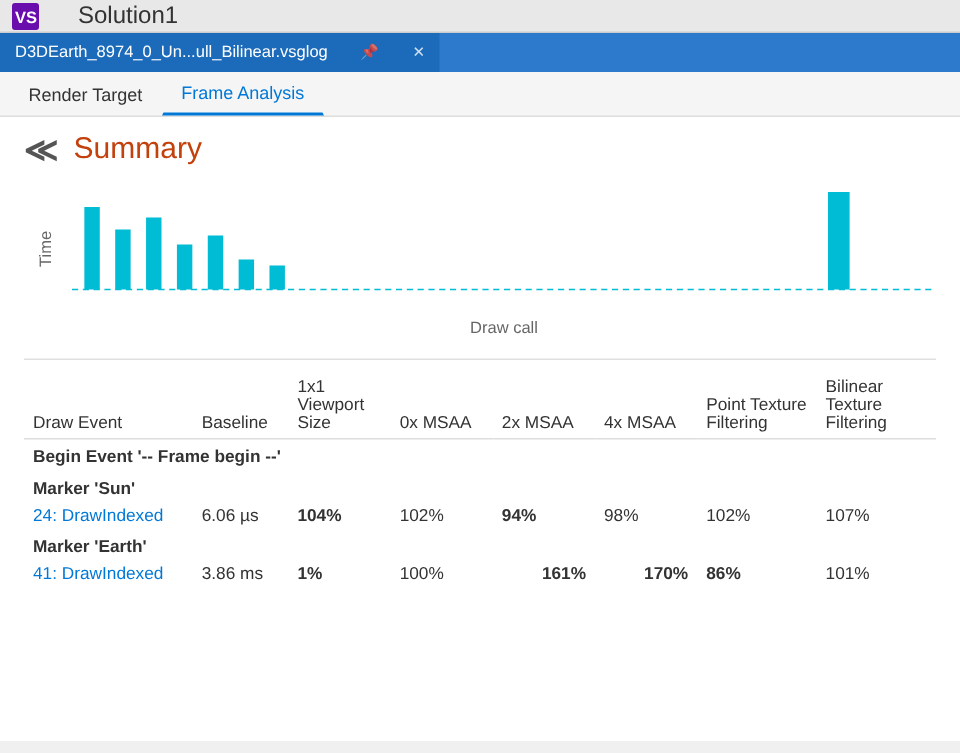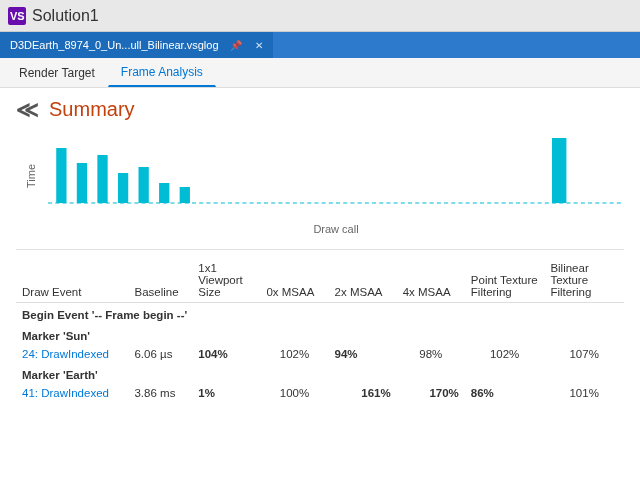--- a/index.html
+++ b/index.html
@@ -8,25 +8,26 @@
       font-size: 12px;
       background: #f0f0f0;
       width: 640px;
       height: 502px;
       overflow: hidden;
     }
 
     
     .title-bar {
       background: #e8e8e8;
-      height: 32px;
+      height: 22px;
       display: flex;
       align-items: center;
       padding: 0 8px;
       border-bottom: 1px solid #ccc;
+      gap: 20px;
     }
     .vs-logo {
       width: 18px;
       height: 18px;
       margin-right: 6px;
     }
     .title-bar-text {
       font-size: 16px;
       color: #333;
     }
@@ -40,21 +41,21 @@
     }
     .tab {
       display: flex;
       align-items: center;
       padding: 0 10px;
       font-size: 11px;
       color: #fff;
       background: #1c6bba;
       border-right: 1px solid #2d7acc;
       white-space: nowrap;
-      gap: 12px;
+      gap: 22px;
     }
 
     
     .toolbar {
       background: #f5f5f5;
       height: 30px;
       display: flex;
       align-items: stretch;
       border-bottom: 1px solid #ddd;
       padding: 0 6px;
@@ -168,21 +169,21 @@
       padding-top: 6px;
       padding-bottom: 3px;
       background: #fff;
     }
     .row-event-row td:first-child {
       color: #0078d7;
       cursor: pointer;
     }
     .pct-red { color: #e00; font-weight: 600; }
     .pct-green { color: #008000; font-weight: 600; }
-    .pct-normal { color: #333; text-align: center; }
+    .pct-normal { color: #333; }
     .pct-darkred { color: #cc0000; font-weight: 600; text-align: right; }
   </style>
 </head>
 <body>
 
 <div class="title-bar">
   <svg class="vs-logo" viewBox="0 0 18 18" xmlns="http://www.w3.org/2000/svg">
     <rect width="18" height="18" fill="#6a0dad" rx="2"></rect>
     <text x="2" y="13" font-size="11" fill="white" font-family="Arial" font-weight="bold">VS</text>
   </svg>

